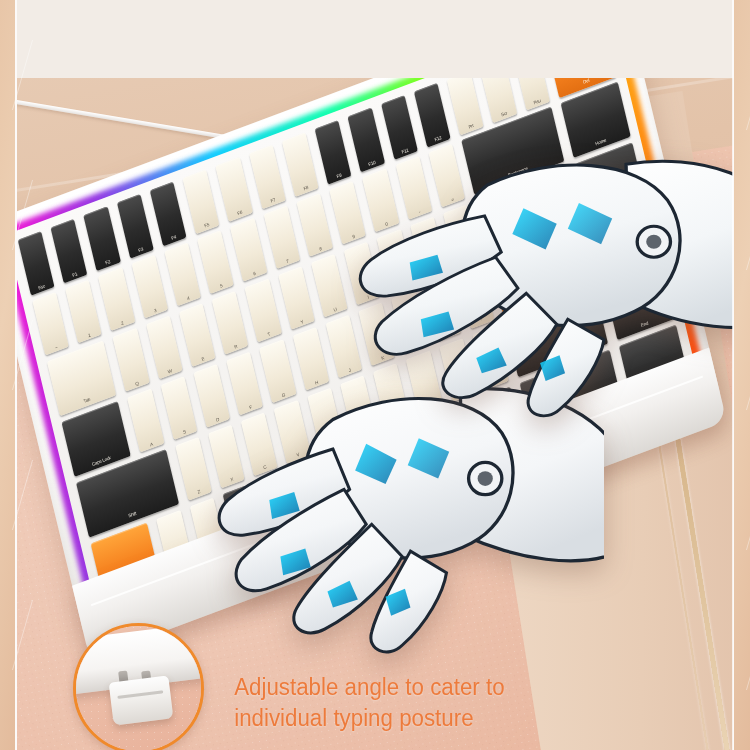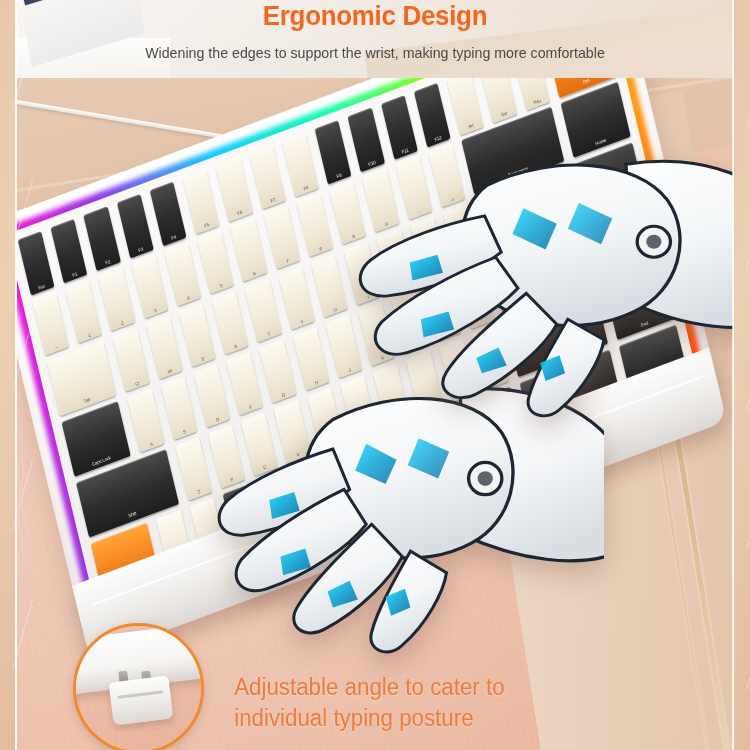--- a/index.html
+++ b/index.html
@@ -472,28 +472,20 @@
     <div class="cc-peg p1"></div>
     <div class="cc-peg p2"></div>
     <div class="cc-foot"></div>
   </div>
 
   <div class="callout-text">
     <div>Adjustable angle to cater to</div>
     <div>individual typing posture</div>
   </div>
 
-  <div class="header">
-    <div class="paper-tone"></div>
-    <div class="desk-wedge"></div>
-    <div class="lid-shadow"></div>
-    <div class="laptop-corner"></div>
-    <div class="title">Ergonomic Design</div>
-    <div class="subtitle">Widening the edges to support the wrist, making typing more comfortable</div>
-  </div>
 
   <div class="edge-strip left">
     <div class="chev" style="top:40px"></div>
     <div class="chev" style="top:180px"></div>
     <div class="chev" style="top:320px"></div>
     <div class="chev" style="top:460px"></div>
     <div class="chev" style="top:600px"></div>
   </div>
   <div class="edge-hairline left"></div>
 

